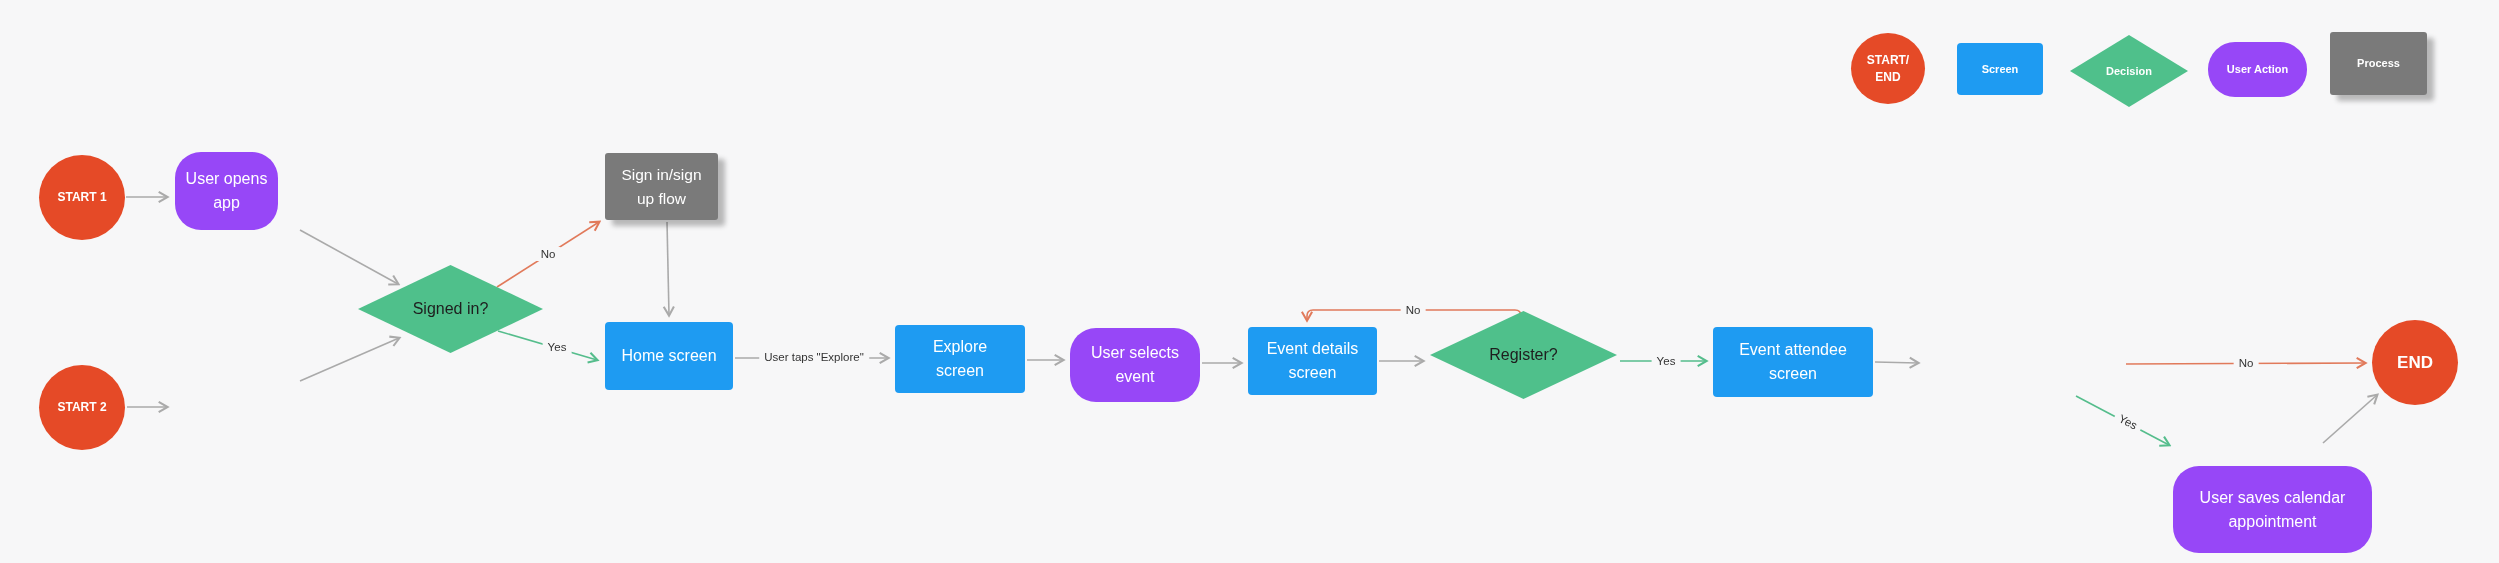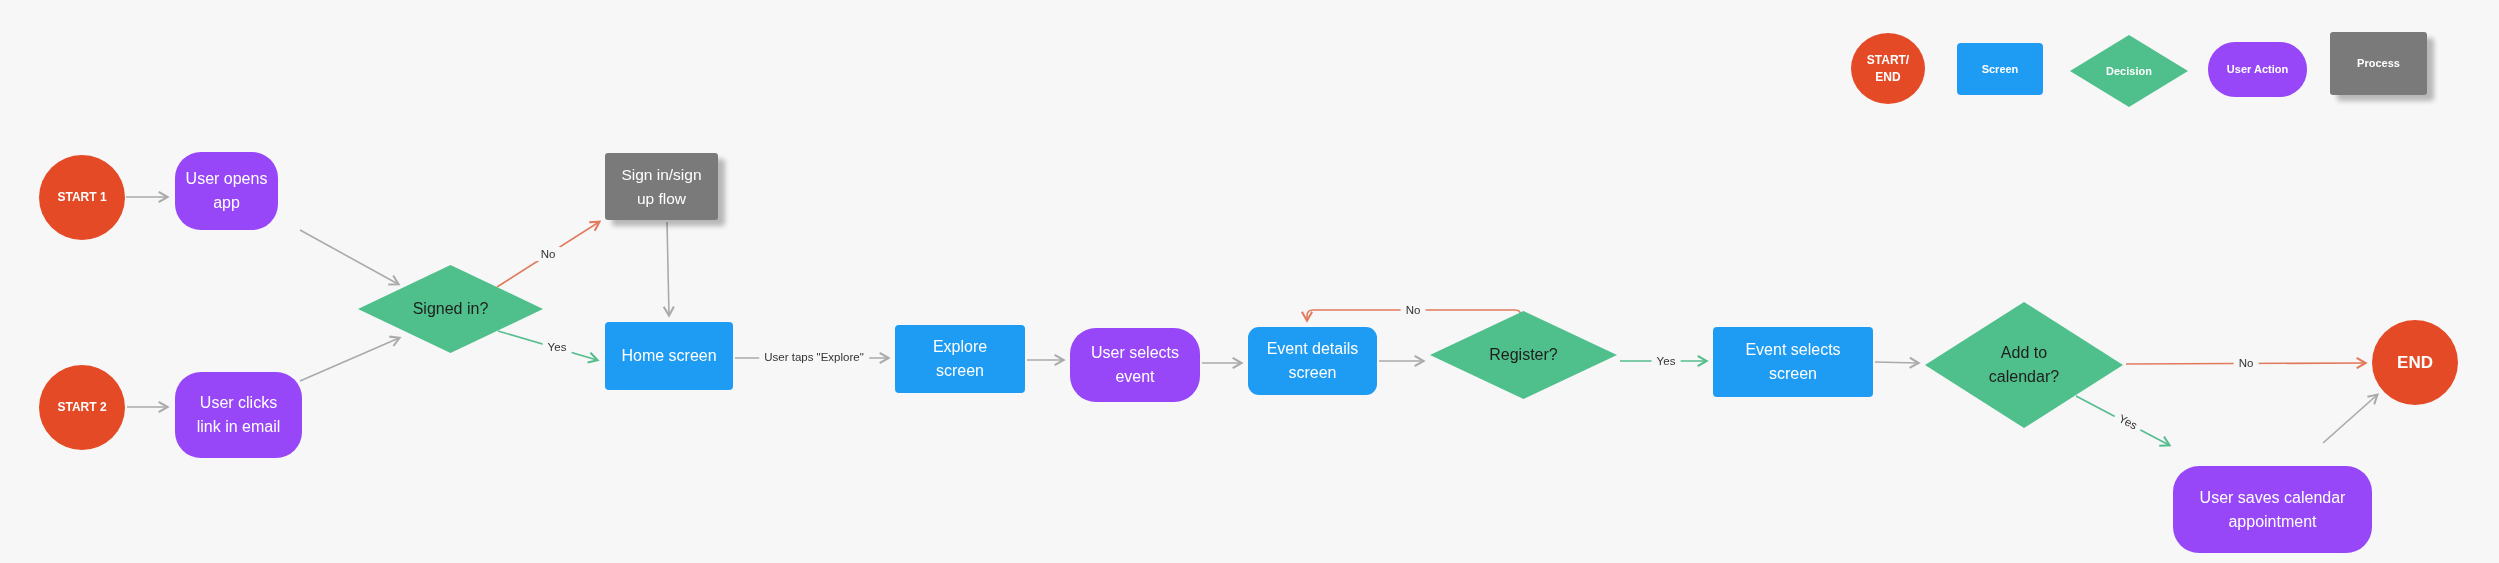--- a/index.html
+++ b/index.html
@@ -94,23 +94,20 @@
   </div>
 
   <div class="node action-pill" style="left:175px; top:152px; width:103px; height:78px;">
     <span style="width:95px;">User opens app</span>
   </div>
 
   <div class="node startend" style="left:39px; top:365px; width:86px; height:85px;">
     <span style="width:60px;">START 2</span>
   </div>
 
-  <div class="node action-pill" style="left:175px; top:372px; width:127px; height:86px;">
-    <span style="width:100px;">User clicks link in email</span>
-  </div>
 
   <div class="node diamond" style="left:358px; top:265px; width:185px; height:88px;">
     <span>Signed in?</span>
   </div>
 
   <div class="node process-box" style="left:605px; top:153px; width:113px; height:67px; font-size:15.5px;">
     <span style="width:100px;">Sign in/sign up flow</span>
   </div>
 
   <div class="node screen-rect" style="left:605px; top:322px; width:128px; height:68px;">
@@ -118,35 +115,32 @@
   </div>
 
   <div class="node screen-rect" style="left:895px; top:325px; width:130px; height:68px;">
     <span style="width:90px;">Explore screen</span>
   </div>
 
   <div class="node action-pill" style="left:1070px; top:328px; width:130px; height:74px;">
     <span style="width:100px;">User selects event</span>
   </div>
 
-  <div class="node screen-rect" style="left:1248px; top:327px; width:129px; height:68px;border-radius:11px;">
+  <div class="node screen-rect" style="left:1248px; top:327px; width:129px; height:68px;">
     <span style="width:105px;">Event details screen</span>
   </div>
 
   <div class="node diamond" style="left:1430px; top:311px; width:187px; height:88px;">
     <span>Register?</span>
   </div>
 
   <div class="node screen-rect" style="left:1713px; top:327px; width:160px; height:70px;">
-    <span style="width:130px;">Event selects screen</span>
+    <span style="width:130px;">Event attendee screen</span>
   </div>
 
-  <div class="node diamond" style="left:1925px; top:302px; width:198px; height:126px;">
-    <span style="width:100px;">Add to calendar?</span>
-  </div>
 
   <div class="node action-pill" style="left:2173px; top:443px; width:199px; height:87px;margin-top:23px;">
     <span style="width:170px;">User saves calendar appointment</span>
   </div>
 
   <div class="node startend" style="left:2372px; top:320px; width:86px; height:85px; font-size:17px;">
     <span>END</span>
   </div>
 
   <div class="key-title">Key</div>

